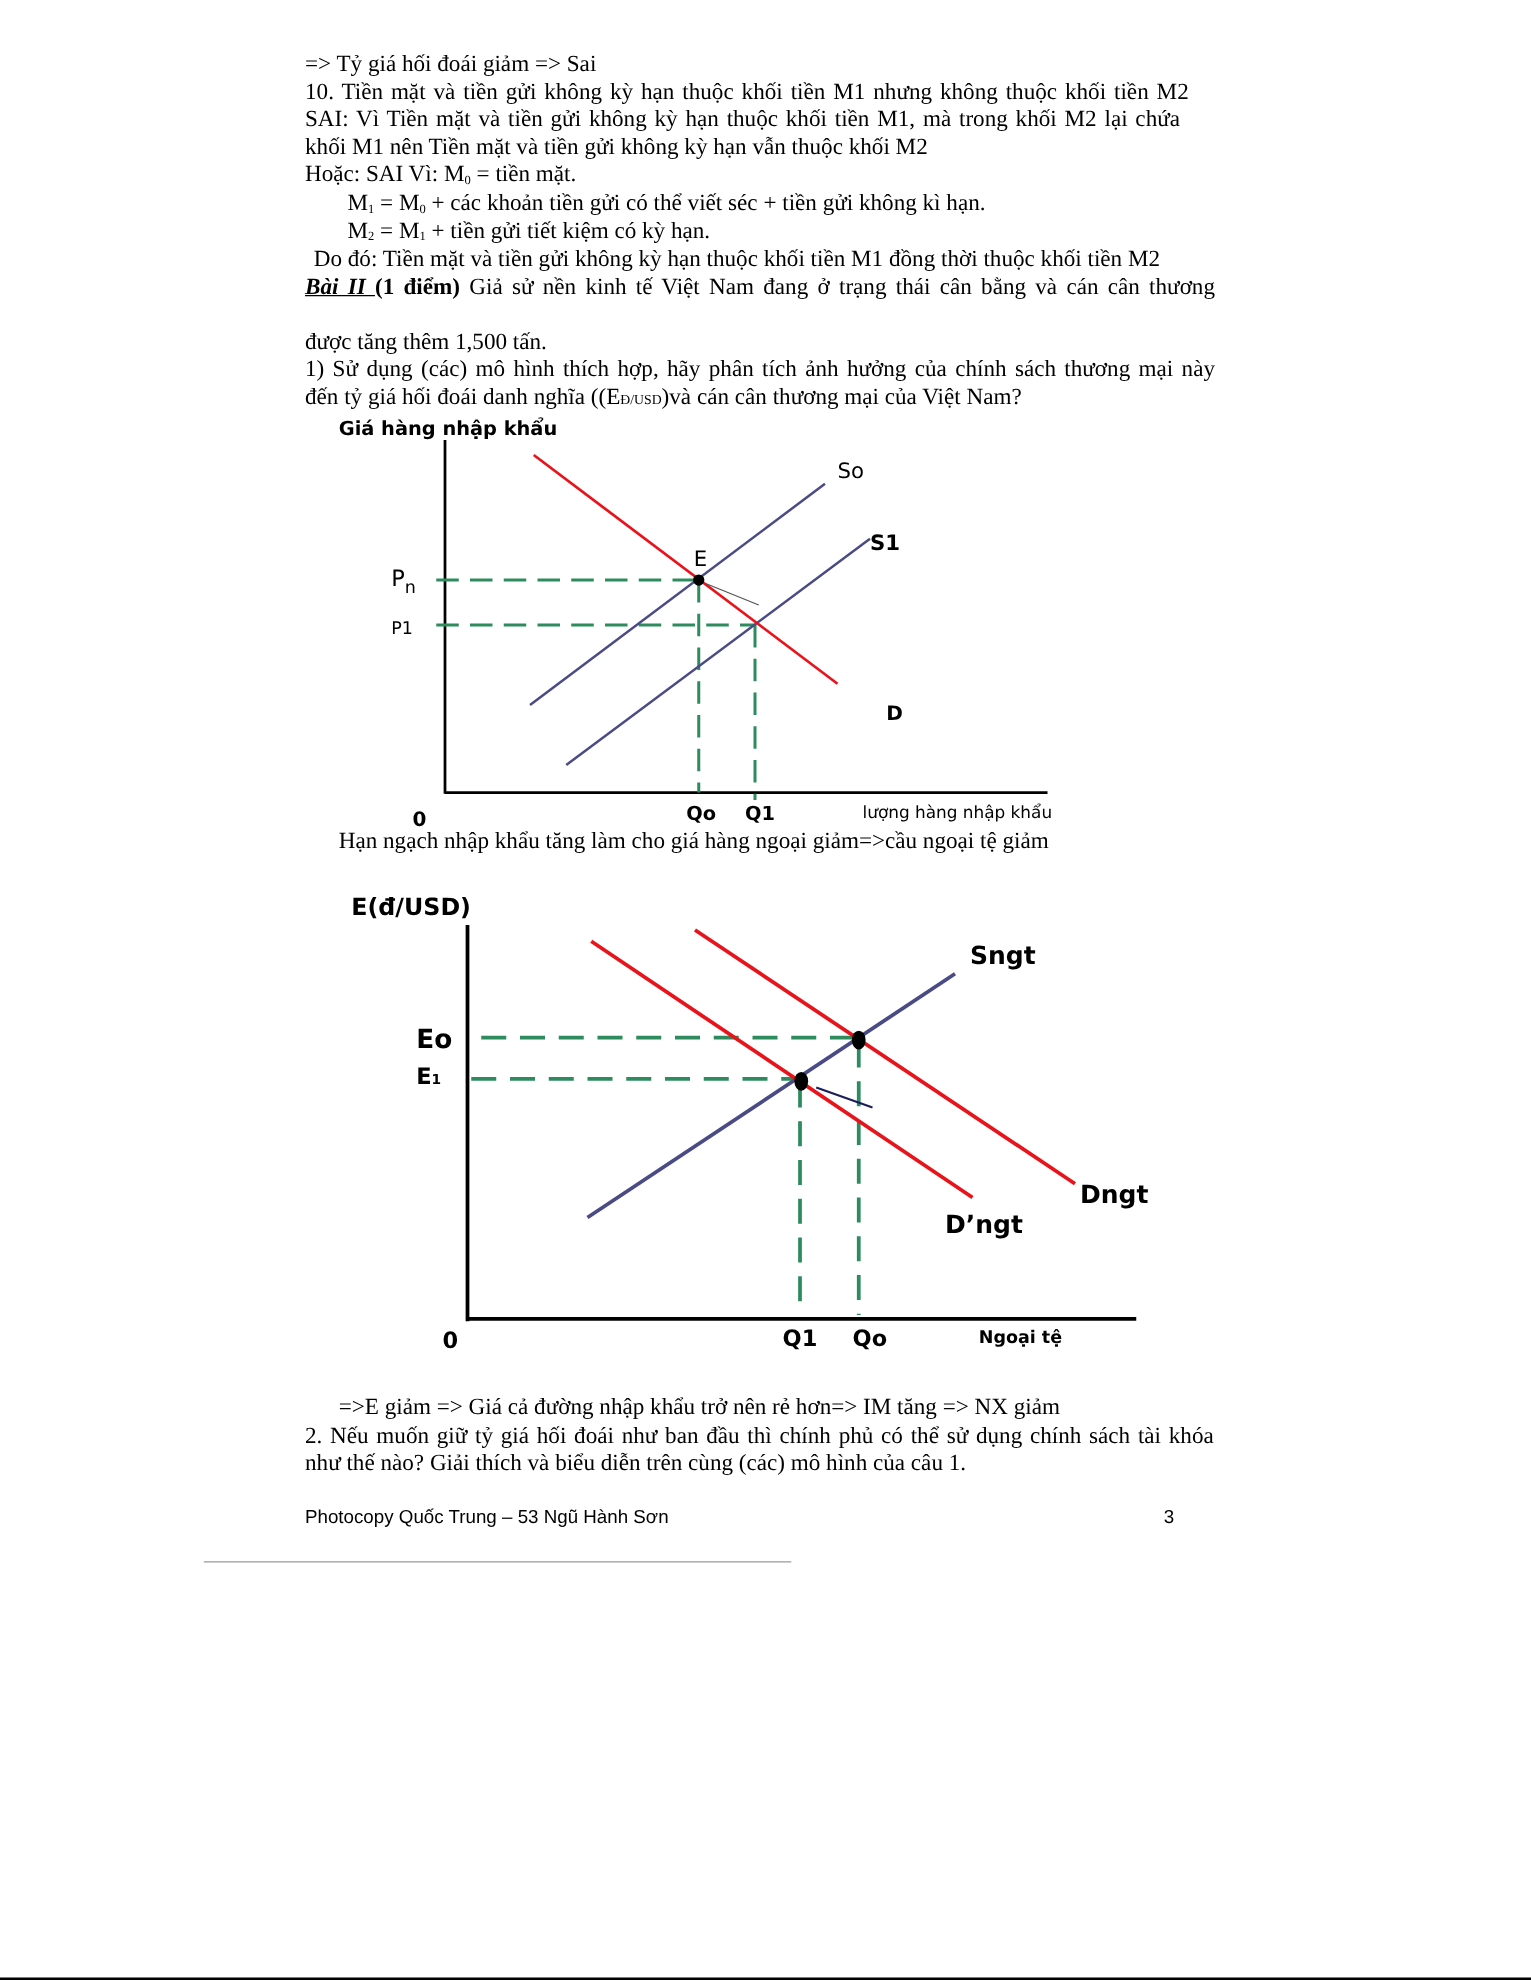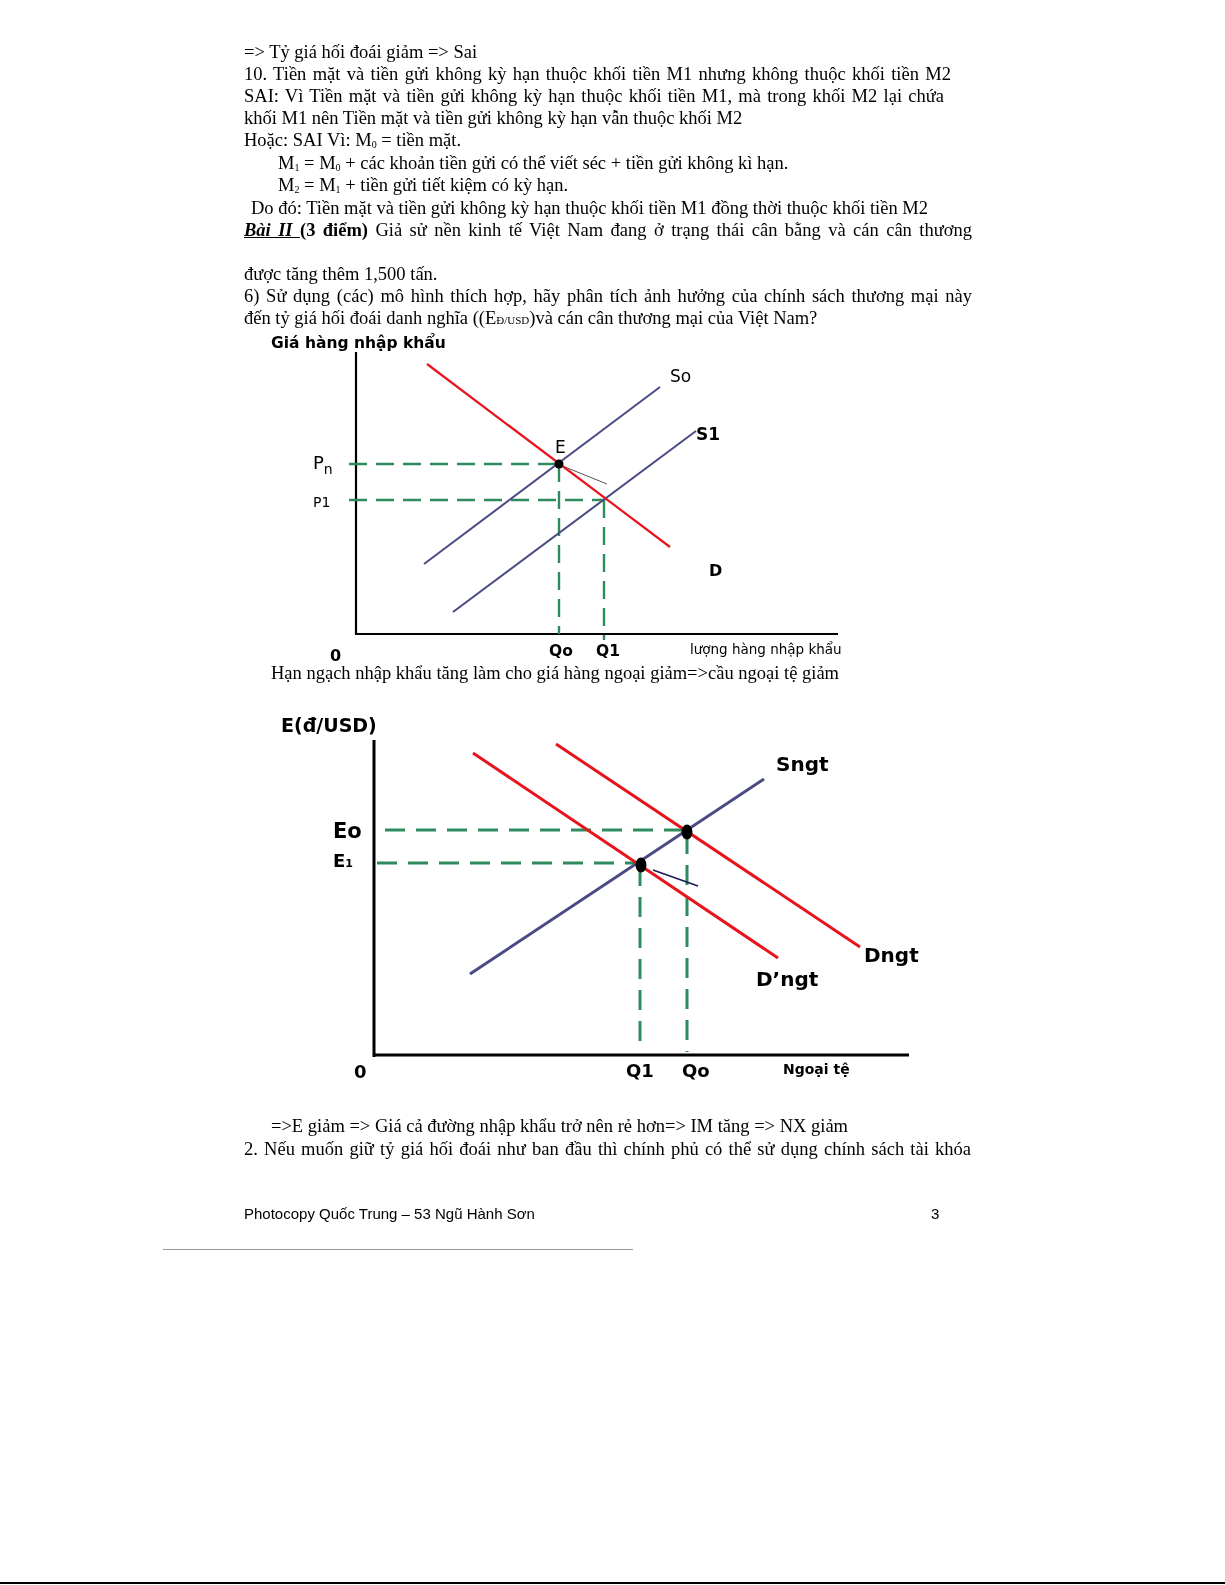--- a/index.html
+++ b/index.html
@@ -44,24 +44,24 @@
   </div>
   <div class="line" style="left:278px; top:152px;">
     <span>M</span><span class="sub">1</span><span> = M</span><span class="sub">0</span><span> + các khoản tiền gửi có thể viết séc + tiền gửi không kì hạn.</span>
   </div>
   <div class="line" style="left:278px; top:174px;">
     <span>M</span><span class="sub">2</span><span> = M</span><span class="sub">1</span><span> + tiền gửi tiết kiệm có kỳ hạn.</span>
   </div>
   <div class="line" style="left:251px; top:197px;">Do đó: Tiền mặt và tiền gửi không kỳ hạn thuộc khối tiền M1 đồng thời thuộc khối tiền M2</div>
 
   <div class="line just" style="left:244px; top:219px; width:728px;">
-    <span class="bu">Bài II </span><span class="bold">(3 điểm)</span><span> Giả sử nền kinh tế Việt Nam đang ở trạng thái cân bằng và cán cân thương</span>
+    <span class="bu">Bài II </span><span class="bold">(1 điểm)</span><span> Giả sử nền kinh tế Việt Nam đang ở trạng thái cân bằng và cán cân thương</span>
   </div>
   <div class="line" style="left:244px; top:263px;">được tăng thêm 1,500 tấn.</div>
-  <div class="line just" style="left:244px; top:285px; width:728px;">6) Sử dụng (các) mô hình thích hợp, hãy phân tích ảnh hưởng của chính sách thương mại này</div>
+  <div class="line just" style="left:244px; top:285px; width:728px;">1) Sử dụng (các) mô hình thích hợp, hãy phân tích ảnh hưởng của chính sách thương mại này</div>
   <div class="line" style="left:244px; top:307px;">
     <span>đến tỷ giá hối đoái danh nghĩa ((E</span><span class="smallcaps">Đ/USD</span><span>)và cán cân thương mại của Việt Nam?</span>
   </div>
 
   <svg style="position:absolute; left:0; top:0;" width="1225" height="700" viewBox="0 0 1225 700">
     <text x="271" y="348" font-size="15.5" font-weight="bold" fill="#000">Giá hàng nhập khẩu</text>
 
     <line x1="356" y1="352" x2="356" y2="635" stroke="#000" stroke-width="2.2"></line>
     <line x1="356" y1="634" x2="838" y2="634" stroke="#000" stroke-width="2.2"></line>
 
@@ -116,19 +116,20 @@
     <text x="333" y="838" font-size="21" font-weight="bold" fill="#000">Eo</text>
     <text x="333" y="867" font-size="18" font-weight="bold" fill="#000"><tspan>E</tspan><tspan font-size="11">1</tspan></text>
     <text x="354" y="1078" font-size="18" font-weight="bold" fill="#000">0</text>
     <text x="626" y="1077" font-size="18" font-weight="bold" fill="#000">Q1</text>
     <text x="682" y="1077" font-size="18" font-weight="bold" fill="#000">Qo</text>
     <text x="783" y="1074" font-size="14" font-weight="bold" fill="#000">Ngoại tệ</text>
   </svg>
 
   <div class="line" style="left:271px; top:1115px;">=&gt;E giảm =&gt; Giá cả đường nhập khẩu trở nên rẻ hơn=&gt; IM tăng =&gt; NX giảm</div>
   <div class="line just" style="left:244px; top:1138px; width:727px;">2. Nếu muốn giữ tỷ giá hối đoái như ban đầu thì chính phủ có thể sử dụng chính sách tài khóa</div>
+  <div class="line" style="left:244px; top:1160px;">như thế nào? Giải thích và biểu diễn trên cùng (các) mô hình của câu 1.</div>
 
   <div class="footer" style="left:244px; top:1205px;">Photocopy Quốc Trung – 53 Ngũ Hành Sơn</div>
   <div class="footer" style="left:931px; top:1205px;">3</div>
 
   <div class="sep-line"></div>
   <div class="bottom-line"></div>
 </div>
 
 </body></html>

